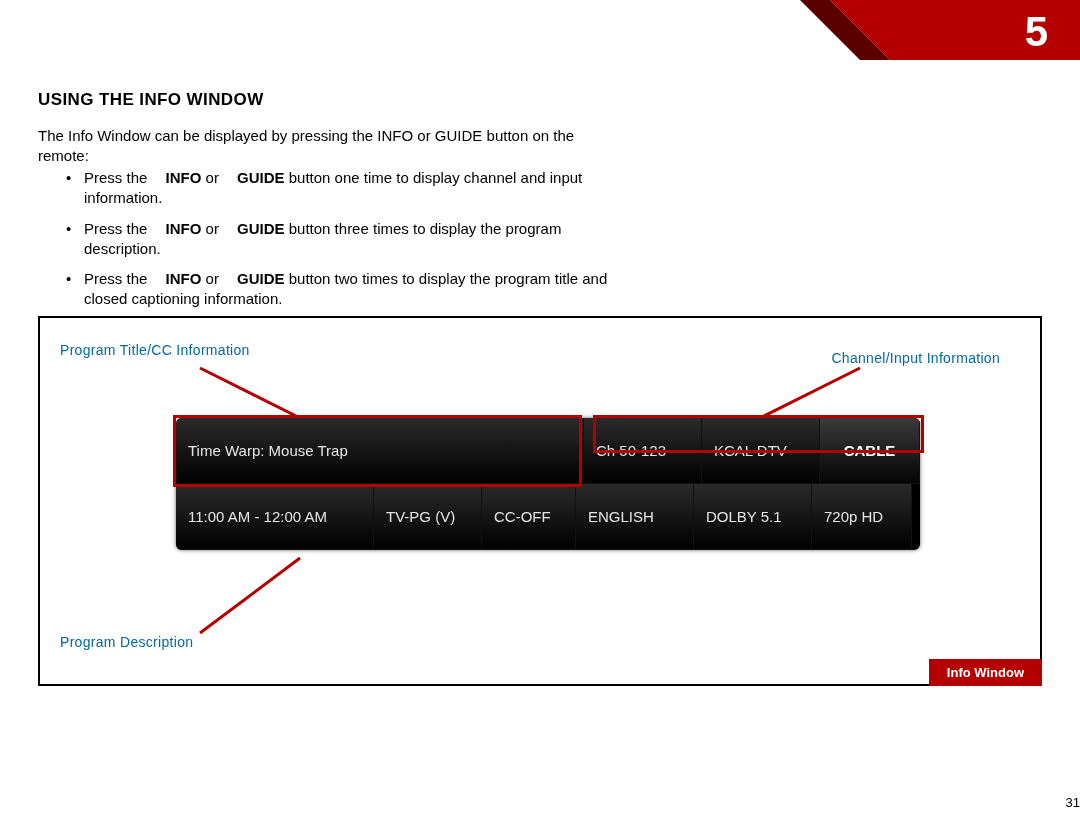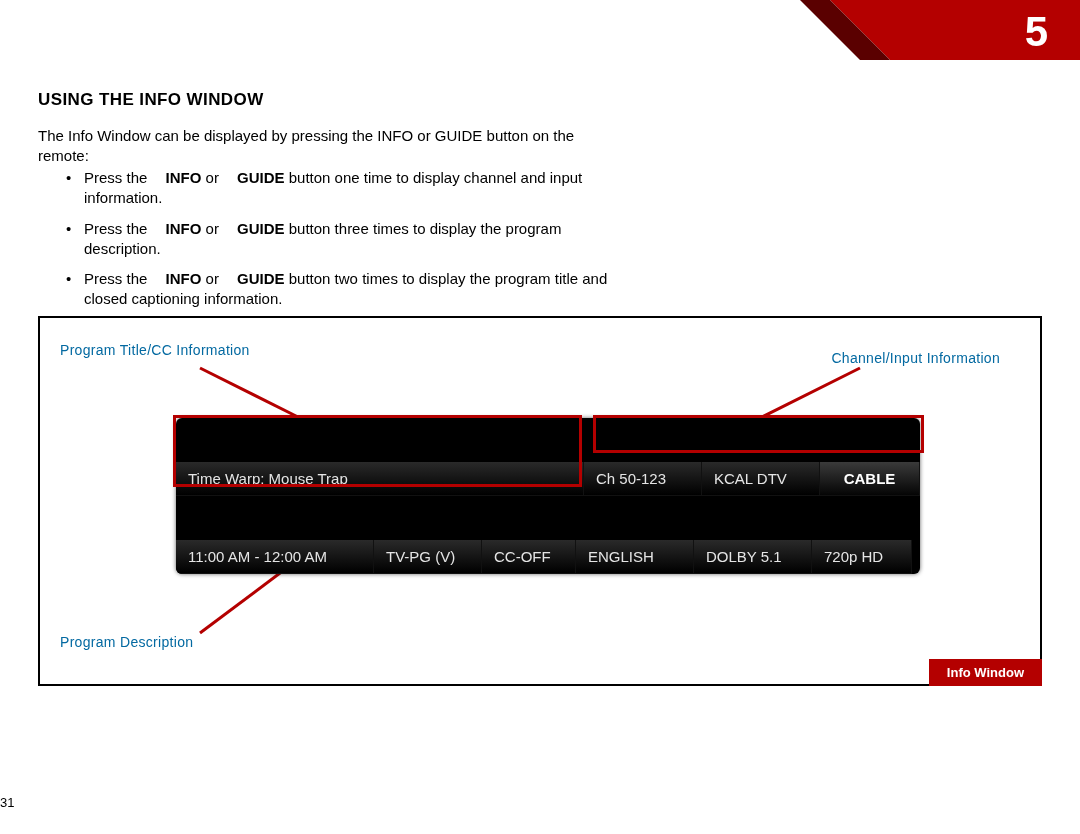--- a/index.html
+++ b/index.html
@@ -45,38 +45,38 @@
   }
 
   
   .osd {
     position: absolute; left: 136px; top: 100px; width: 744px;
     background: #000; border-radius: 6px; overflow: hidden;
     box-shadow: 0 0 4px rgba(0,0,0,0.6);
   }
   .osd-row { display: flex; }
   .cell {
-    color: #e5e5e5; font-size: 15px; padding: 8px 12px; white-space: nowrap;
+    color: #e5e5e5; font-size: 15px; padding: 24px 12px; white-space: nowrap;
     background: linear-gradient(#2a2a2a, #000);
-    border-right: 1px solid #111; border-bottom: 1px solid #111; margin-top: 44px;
+    border-right: 1px solid #111; border-bottom: 1px solid #111;
   }
   .cell.strong { color: #fff; font-weight: bold; background: linear-gradient(#3a3a3a, #050505); }
   .cell.flex { flex: 1 1 auto; }
   .osd-desc {
     color: #ddd; font-size: 14.5px; line-height: 1.45; padding: 6px 14px 14px 14px;
     background: linear-gradient(#1a1a1a, #000);
     border-top: 2px solid #8a0000;
   }
 
   
   .hl { position: absolute; border: 3px solid #b40000; pointer-events: none; }
   .hl.title-box { left: 133px; top: 97px; width: 409px; height: 72px; }
   .hl.chan-box  { left: 553px; top: 97px; width: 331px; height: 38px; }
 
-  .pagenum { position: absolute; left: 0; right: 0; bottom: 24px; text-align: left; font-size: 13px; }
+  .pagenum { position: absolute; left: 0; right: 0; bottom: 24px; text-align: right; font-size: 13px; }
 </style>
 </head>
 <body>
 
 <div class="page">
 
   <div class="tab">
     <svg width="280" height="60">
       <polygon points="30,0 280,0 280,60 90,60" fill="#b40000"></polygon>
       <polygon points="0,0 30,0 90,60 60,60" fill="#5a0000"></polygon>

